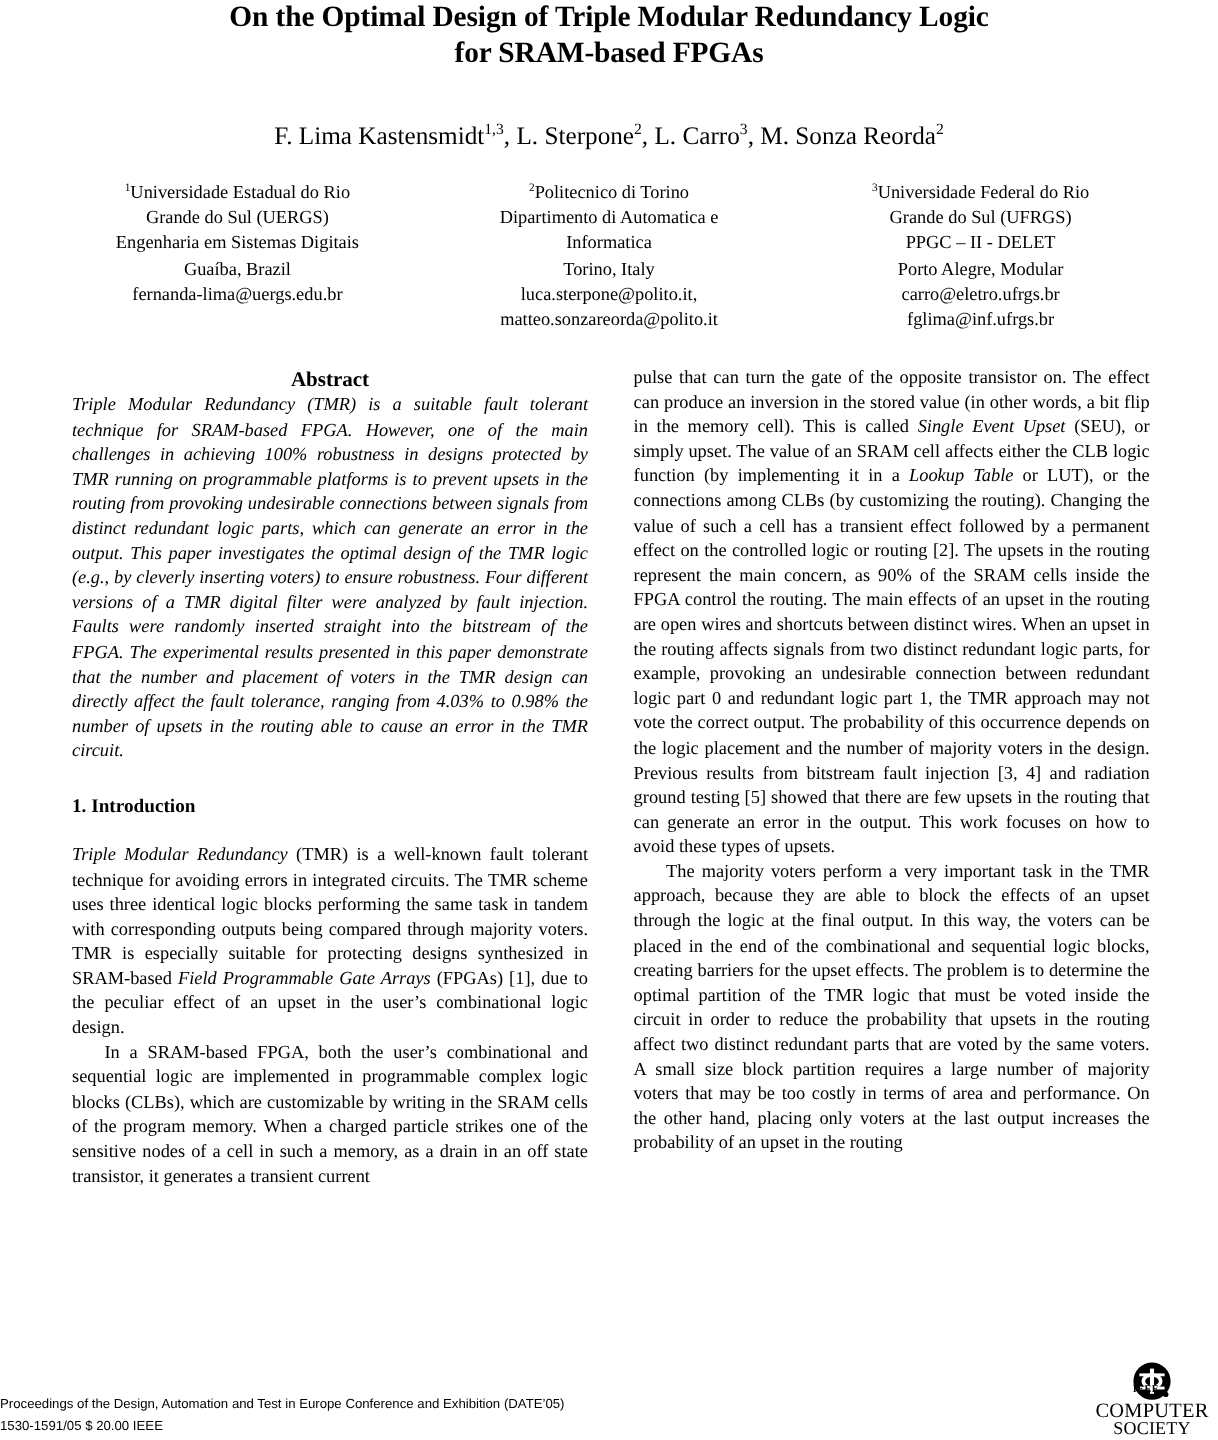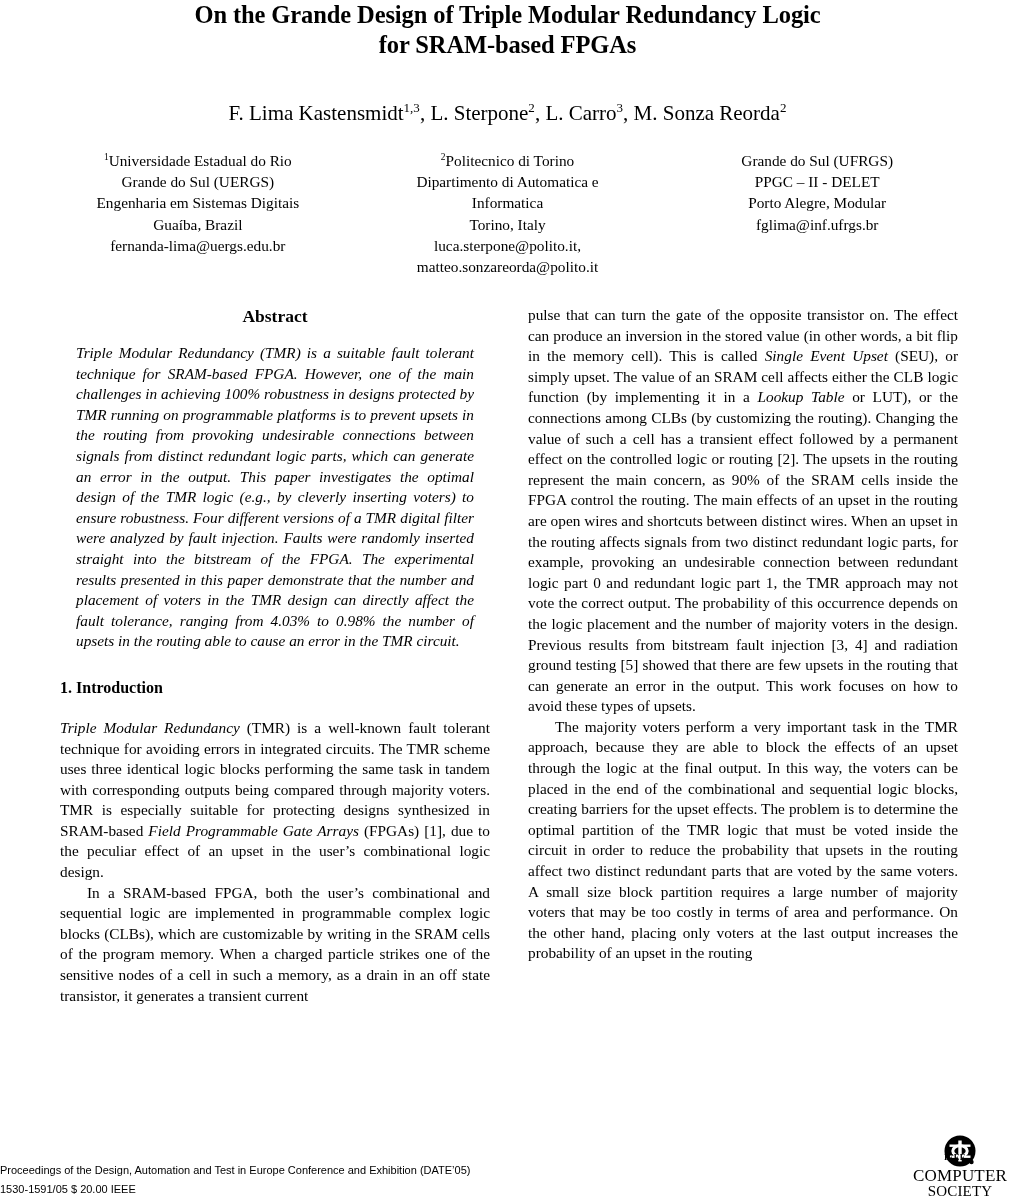--- a/index.html
+++ b/index.html
@@ -81,21 +81,21 @@
   h2.abstract-head {
     margin: 0 0 1px 0;
     font-size: 17.5px;
     font-weight: bold;
     text-align: center;
     line-height: 22px;
   }
   .abstract-body {
     font-style: italic;
     text-align: justify;
-    margin: 16px;
+    margin: 0;
   }
   h2.section-head {
     font-size: 16px;
     font-weight: bold;
     text-align: left;
     margin: 25px 0 0 0;
     line-height: 22px;
   }
   p.body-par {
     margin: 0;
@@ -155,21 +155,21 @@
   }
   .cs-computer { font-size: 17px; }
   .cs-society  { font-size: 15px; }
 </style>
 </head>
 <body>
 
 <div class="page">
 
   <div class="title">
-    <span>On the Grande Design of Triple Modular Redundancy Logic</span>
+    <span>On the Optimal Design of Triple Modular Redundancy Logic</span>
     <span class="line2">for SRAM-based FPGAs</span>
   </div>
 
   <div class="authors">
     <span>F. Lima Kastensmidt</span><sup>1,3</sup><span>, </span><span>L. Sterpone</span><sup>2</sup><span>, </span><span>L. Carro</span><sup>3</sup><span>, </span><span>M. Sonza Reorda</span><sup>2</sup>
   </div>
 
   <div class="affils">
 
     <div class="affil">
@@ -183,23 +183,25 @@
     <div class="affil">
       <span class="ln"><sup>2</sup><span>Politecnico di Torino</span></span>
       <span class="ln">Dipartimento di Automatica e</span>
       <span class="ln">Informatica</span>
       <span class="ln">Torino, Italy</span>
       <span class="ln">luca.sterpone@polito.it,</span>
       <span class="ln">matteo.sonzareorda@polito.it</span>
     </div>
 
     <div class="affil">
+      <span class="ln"><sup>3</sup><span>Universidade Federal do Rio</span></span>
       <span class="ln">Grande do Sul (UFRGS)</span>
       <span class="ln">PPGC – II - DELET</span>
       <span class="ln">Porto Alegre, Modular</span>
+      <span class="ln">carro@eletro.ufrgs.br</span>
       <span class="ln">fglima@inf.ufrgs.br</span>
     </div>
 
   </div>
 
   <div class="col col-left">
     <h2 class="abstract-head">Abstract</h2>
     <p class="abstract-body">Triple Modular Redundancy (TMR) is a suitable fault tolerant technique for SRAM-based FPGA. However, one of the main challenges in achieving 100% robustness in designs protected by TMR running on programmable platforms is to prevent upsets in the routing from provoking undesirable connections between signals from distinct redundant logic parts, which can generate an error in the output. This paper investigates the optimal design of the TMR logic (e.g., by cleverly inserting voters) to ensure robustness. Four different versions of a TMR digital filter were analyzed by fault injection. Faults were randomly inserted straight into the bitstream of the FPGA. The experimental results presented in this paper demonstrate that the number and placement of voters in the TMR design can directly affect the fault tolerance, ranging from 4.03% to 0.98% the number of upsets in the routing able to cause an error in the TMR circuit.</p>
 
     <h2 class="section-head">1.  Introduction</h2>

